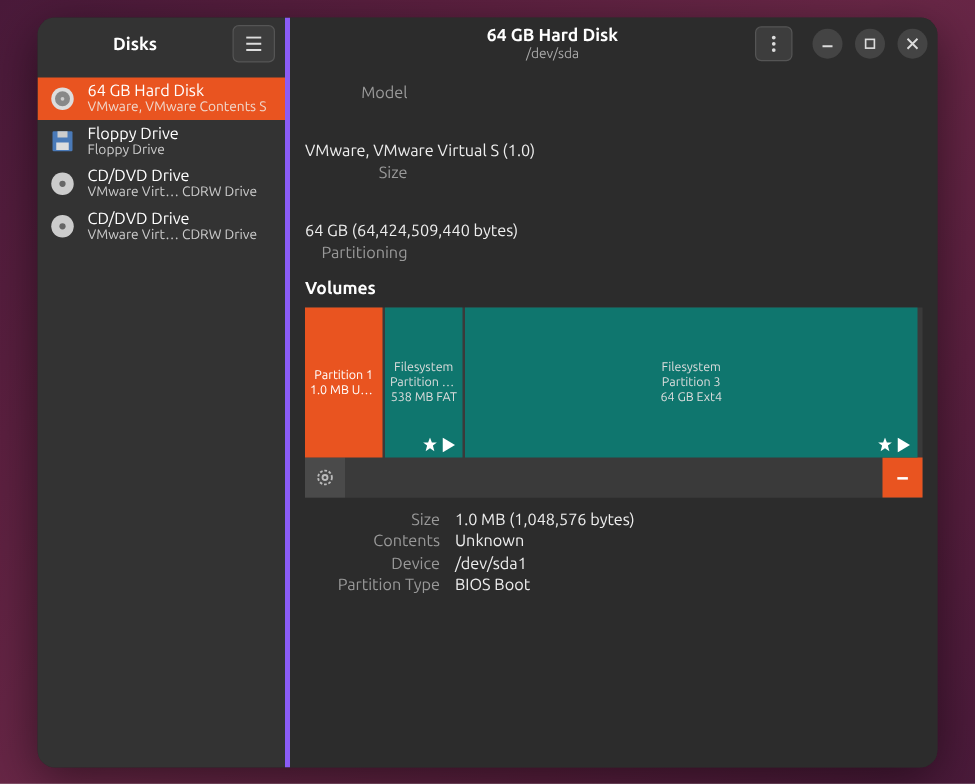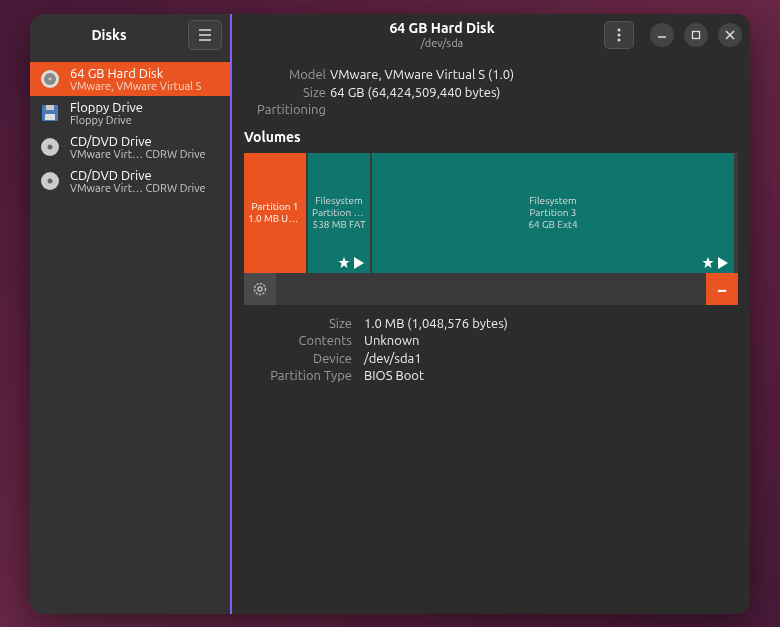--- a/index.html
+++ b/index.html
@@ -20,21 +20,21 @@
   height: 600px;
   background: #2c2c2c;
   border-radius: 14px;
   display: flex;
   overflow: hidden;
   box-shadow: 0 10px 40px rgba(0,0,0,0.5);
 }
 .sidebar {
   width: 202px;
   background: #333333;
-  border-right: 2px solid #8b5cf6;
+  border-right: 4px solid #8b5cf6;
   display: flex;
   flex-direction: column;
 }
 .sidebar-header {
   height: 42px;
   display: flex;
   align-items: center;
   justify-content: space-between;
   padding: 0 8px 0 0;
 }
@@ -140,22 +140,23 @@
   background: #3d3d3d;
   border: 1px solid #555;
   margin-right: 6px;
 }
 
 .info-grid {
   padding: 10px 12px 6px;
 }
 .info-row {
   display: flex;
-  gap: 4px;
+  gap: 29px;
   line-height: 1.35;
+  flex-direction: column;
 }
 .info-label {
   width: 82px;
   text-align: right;
   color: #999;
   font-size: 13px;
 }
 .info-value {
   color: #eee;
   font-size: 13px;
@@ -257,21 +258,21 @@
         <div class="drive-item selected">
           <div class="drive-icon">
             <svg width="22" height="22" viewBox="0 0 22 22">
               <circle cx="11" cy="11" r="9" fill="#ddd"></circle>
               <circle cx="11" cy="11" r="6" fill="#888"></circle>
               <circle cx="11" cy="11" r="1.5" fill="#ccc"></circle>
             </svg>
           </div>
           <div class="drive-text">
             <div class="drive-title">64 GB Hard Disk</div>
-            <div class="drive-sub">VMware, VMware Virtual S</div>
+            <div class="drive-sub">VMware, VMware Contents S</div>
           </div>
         </div>
         <div class="drive-item">
           <div class="drive-icon">
             <svg width="22" height="22" viewBox="0 0 22 22">
               <rect x="3" y="3" width="16" height="16" rx="1" fill="#4a7ab8"></rect>
               <rect x="7" y="3" width="8" height="5" fill="#ccc"></rect>
               <rect x="6" y="12" width="10" height="6" fill="#ddd"></rect>
             </svg>
           </div>

